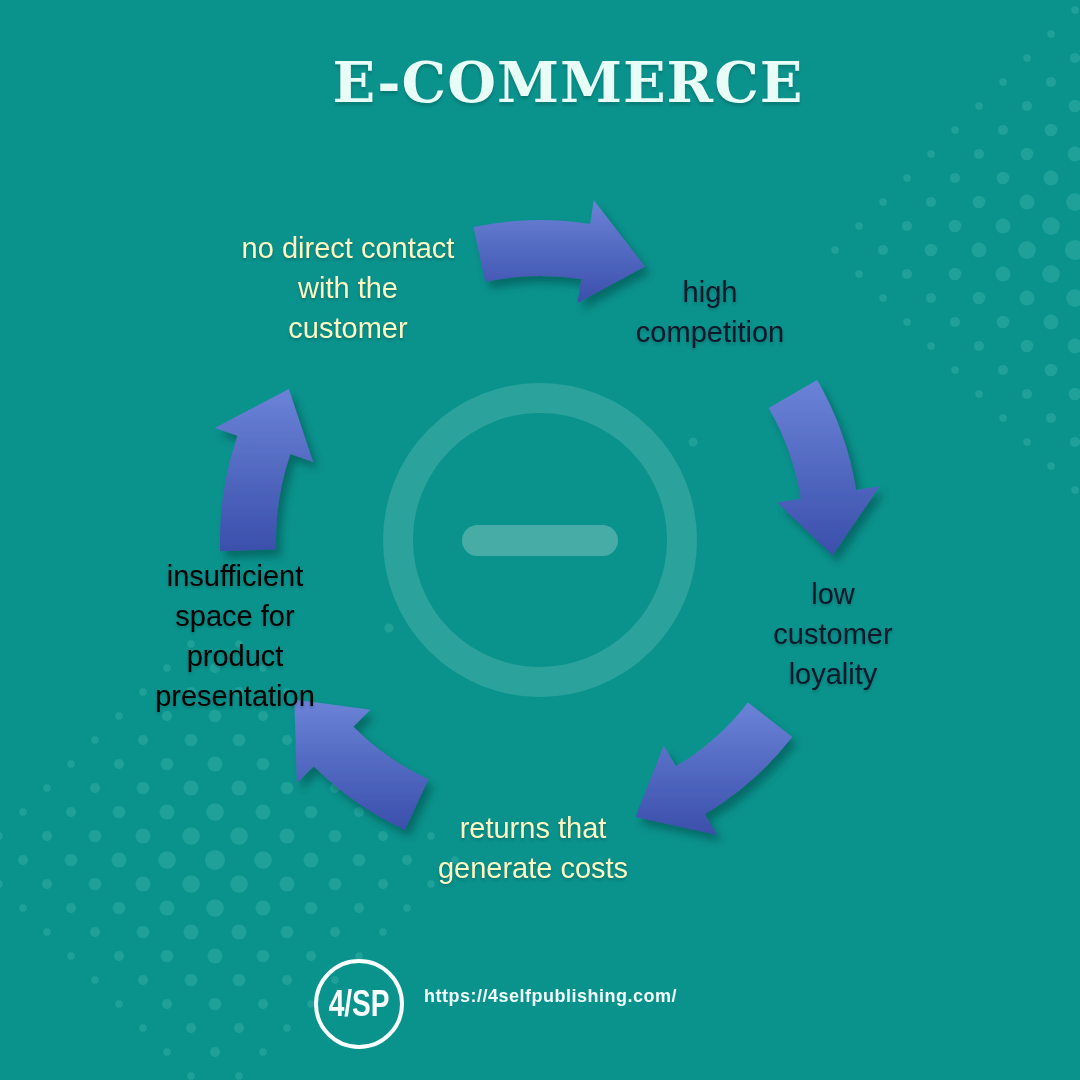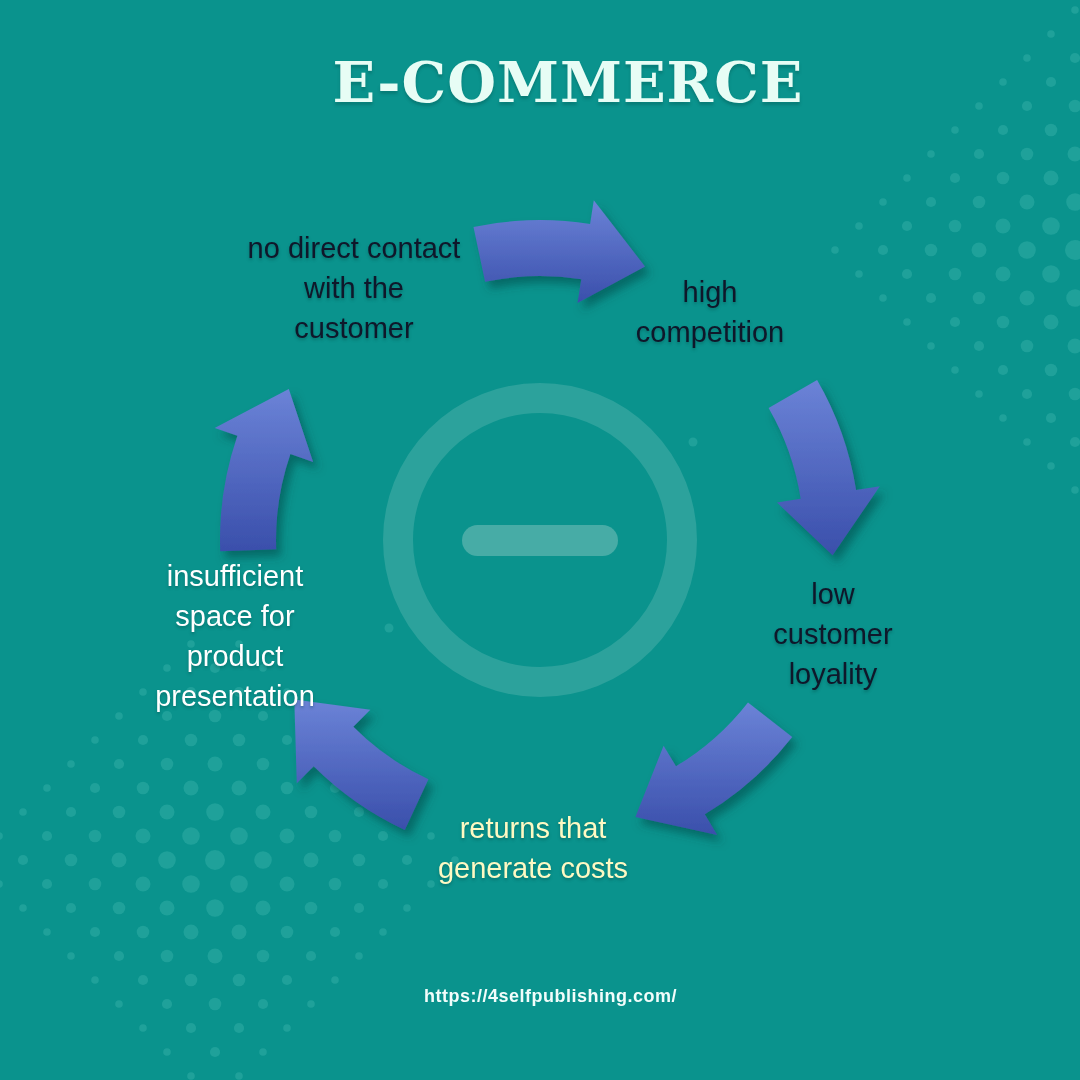--- a/index.html
+++ b/index.html
@@ -297,30 +297,33 @@
       <path d="M 817.1 380.0 A 320 320 0 0 1 856.1 489.9 L 879.8 486.2 L 832.6 555.3 L 777.0 502.5 L 800.7 498.7 A 264 264 0 0 0 768.6 408.0 Z" fill="url(#ag)" filter="url(#ash)"></path>
       <path d="M 792.2 737.0 A 320 320 0 0 1 704.8 814.3 L 717.2 834.9 L 635.4 817.0 L 663.6 745.7 L 676.0 766.3 A 264 264 0 0 0 748.0 702.5 Z" fill="url(#ag)" filter="url(#ash)"></path>
       <path d="M 404.8 830.0 A 320 320 0 0 1 313.7 766.3 L 296.8 783.2 L 294.3 699.6 L 370.3 709.7 L 353.3 726.7 A 264 264 0 0 0 428.4 779.3 Z" fill="url(#ag)" filter="url(#ash)"></path>
       <path d="M 220.2 551.2 A 320 320 0 0 1 237.4 435.8 L 214.7 428.0 L 288.8 389.1 L 313.1 461.9 L 290.4 454.1 A 264 264 0 0 0 276.2 549.2 Z" fill="url(#ag)" filter="url(#ash)"></path>
     </svg>
 
   <div class="title" style="color: rgb(231, 253, 245);">
     <div>E-COMMERCE</div>
   </div>
 
-  <div class="label l1" style="color: #0f172a; margin-left: 6px;">no direct contact
+  <div class="label l1" style="color: #fef9c3;">no direct contact
 with the
 customer</div>
   <div class="label l2" style="color: #0f172a; margin-top: 24px;">high
 competition</div>
   <div class="label l3" style="color: #0f172a;">low
 customer
 loyality</div>
   <div class="label l4" style="color: #fef9c3;">returns that
 generate costs</div>
-  <div class="label l5" style="color: #ffffff;">insufficient
+  <div class="label l5" style="color: #000000;">insufficient
 space for
 product
 presentation</div>
 
+  <div class="logo" style="border-color: rgb(248, 255, 254);">
+    <span class="logo-text" style="color: rgb(248, 255, 254);">4/SP</span>
+  </div>
   <div class="url" style="color: rgb(242, 253, 251);">https://4selfpublishing.com/</div>
 
 </div>
 
 </body></html>

